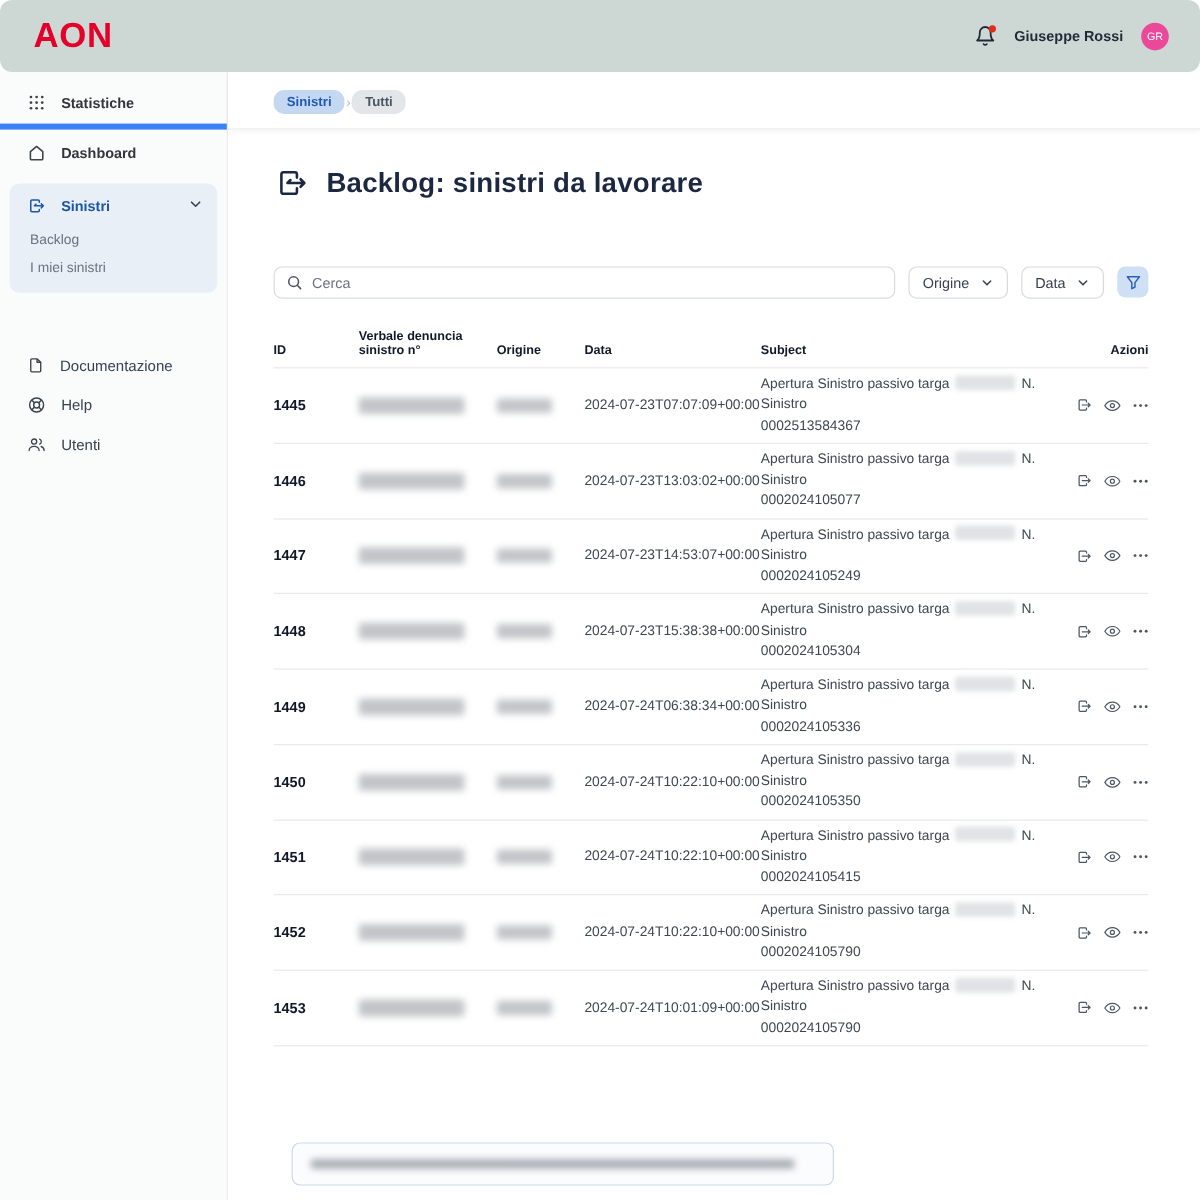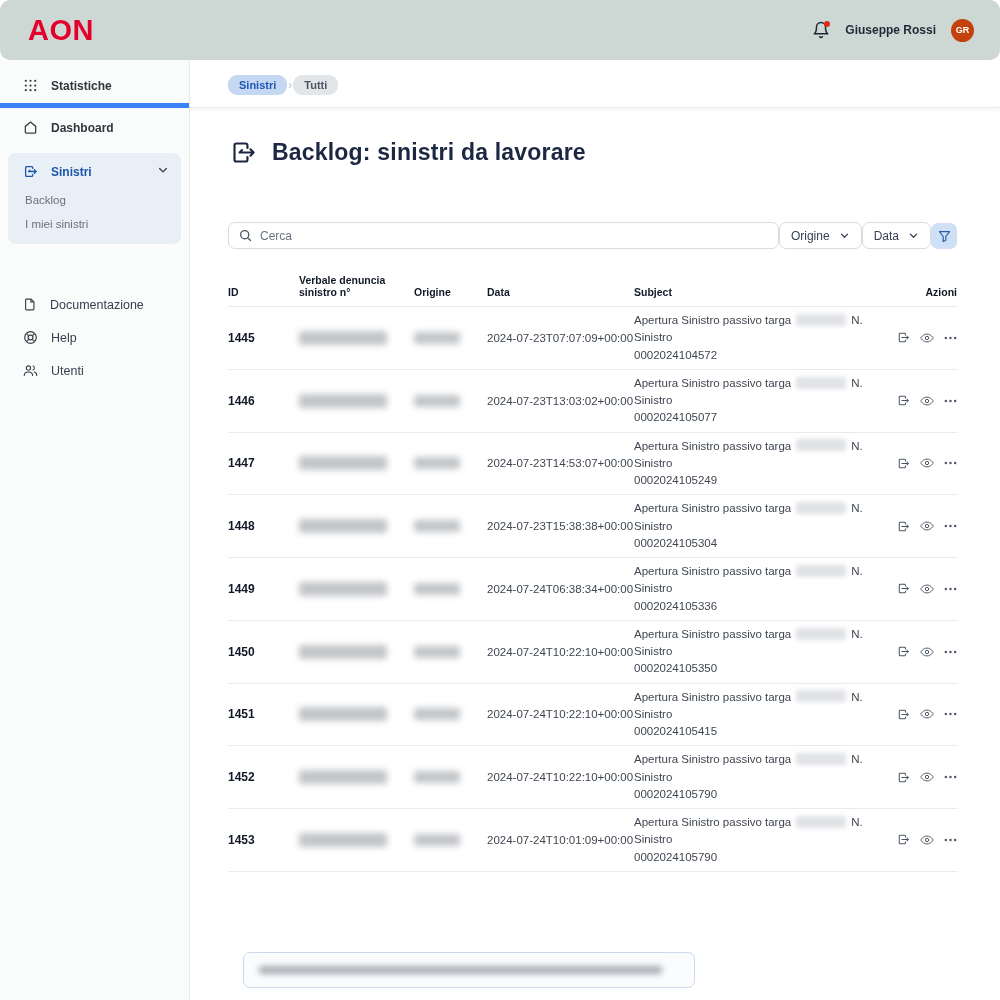--- a/index.html
+++ b/index.html
@@ -6,22 +6,22 @@
   html,body { width:1000px; height:1000px; overflow:hidden; }
   body { font-family:"Liberation Sans", sans-serif; background:#fff; color:#374151; }
 
   
   .topbar { height:60px; background:#cdd8d4; display:flex; align-items:center; padding:0 26px 0 28px;border-radius:10px; }
   .logo { color:#e4002b; font-size:29px; font-weight:800; letter-spacing:.5px; line-height:1; }
   .topbar-right { margin-left:auto; display:flex; align-items:center; gap:15px; }
   .bell-wrap { position:relative; width:18px; height:18px; cursor:pointer; }
   .bell-dot { position:absolute; top:0; right:0; width:6px; height:6px; border-radius:50%; background:#e02b1d; }
   .user-name { font-size:12px; font-weight:700; color:#1f2937; }
-  .avatar { width:23px; height:23px; border-radius:50%; background:#c2410c; color:#fff; font-size:9px;
-            font-weight:700; display:flex; align-items:center; justify-content:center; }
+  .avatar { width:23px; height:23px; border-radius:50%; background:#ec4899; color:#fff; font-size:9px;
+            font-weight:400; display:flex; align-items:center; justify-content:center; }
 
   
   .app-body { display:flex; height:940px; }
   .sidebar { width:190px; background:#fafbfb; border-right:1px solid #ececee; padding-top:8px; flex-shrink:0; }
   .main { flex:1; background:#fff; display:flex; flex-direction:column; min-width:0; }
 
   
   .side-item { display:flex; align-items:center; gap:13px; padding:10px 14px 10px 23px;
                font-size:12px; font-weight:700; color:#30363c; cursor:pointer; }
   .side-item svg { flex-shrink:0; color:#3b434b; }
@@ -44,21 +44,21 @@
   .chip-plain { background:#e3e6e9; color:#4b5563; }
 
   
   .title-row { display:flex; align-items:center; gap:15px; padding:31px 0 0 40px; }
   .title-row svg { color:#1c2742; }
   .page-title { font-size:23px; font-weight:800; color:#1c2742; letter-spacing:.2px; }
 
   .content { padding:0 43px 0 38px; }
 
   
-  .filter-row { margin-top:56px; display:flex; align-items:flex-end; }
+  .filter-row { margin-top:56px; display:flex; align-items:flex-start; gap:11px; }
   .search-box { flex:1; height:27px; border:1px solid #d8dce1; border-radius:7px; background:#fff;
                 display:flex; align-items:center; padding:0 10px; gap:8px; }
   .search-box input { border:none; outline:none; flex:1; font-size:12px; color:#374151;
                 font-family:"Liberation Sans", sans-serif; background:transparent; }
   .search-box input::placeholder { color:#6b7280; }
   .drop-btn { height:27px; border:1px solid #d8dce1; border-radius:7px; background:#fff; cursor:pointer;
               display:flex; align-items:center; gap:9px; padding:0 11px; font-size:12px; color:#374151;
               font-family:"Liberation Sans", sans-serif; }
   .filter-btn { width:26px; height:26px; background:#cfe0f6; border:none; border-radius:7px; cursor:pointer;
               display:flex; align-items:center; justify-content:center; }
@@ -247,21 +247,21 @@
           <div class="col-id cell-id">1445</div>
           <div class="col-verbale">
                 <div class="redact redact-verbale"></div>
               </div>
           <div class="col-origine">
                 <div class="redact redact-origine"></div>
               </div>
           <div class="col-data cell-data">2024-07-23T07:07:09+00:00</div>
           <div class="col-subject cell-subject">
             <span>Apertura Sinistro passivo targa</span><span class="redact-inline"></span><span>N. Sinistro</span>
-            <div>0002024104572</div>
+            <div>0002513584367</div>
           </div>
           <div class="col-azioni cell-actions">
             <span class="act-icon">
               <svg width="13" height="13" viewBox="0 0 20 20" fill="none" stroke="currentColor" stroke-width="1.6" stroke-linecap="round" stroke-linejoin="round">
                 <path d="M13 6V4.8A1.3 1.3 0 0 0 11.7 3.5H4.8A1.3 1.3 0 0 0 3.5 4.8v10.4a1.3 1.3 0 0 0 1.3 1.3h6.9a1.3 1.3 0 0 0 1.3-1.3V14"></path>
                 <path d="M7.5 10h10m0 0-2.3-2.3M17.5 10l-2.3 2.3"></path>
               </svg>
             </span>
             <span class="act-icon">
               <svg width="14" height="14" viewBox="0 0 20 14" fill="none" stroke="currentColor" stroke-width="1.4">

